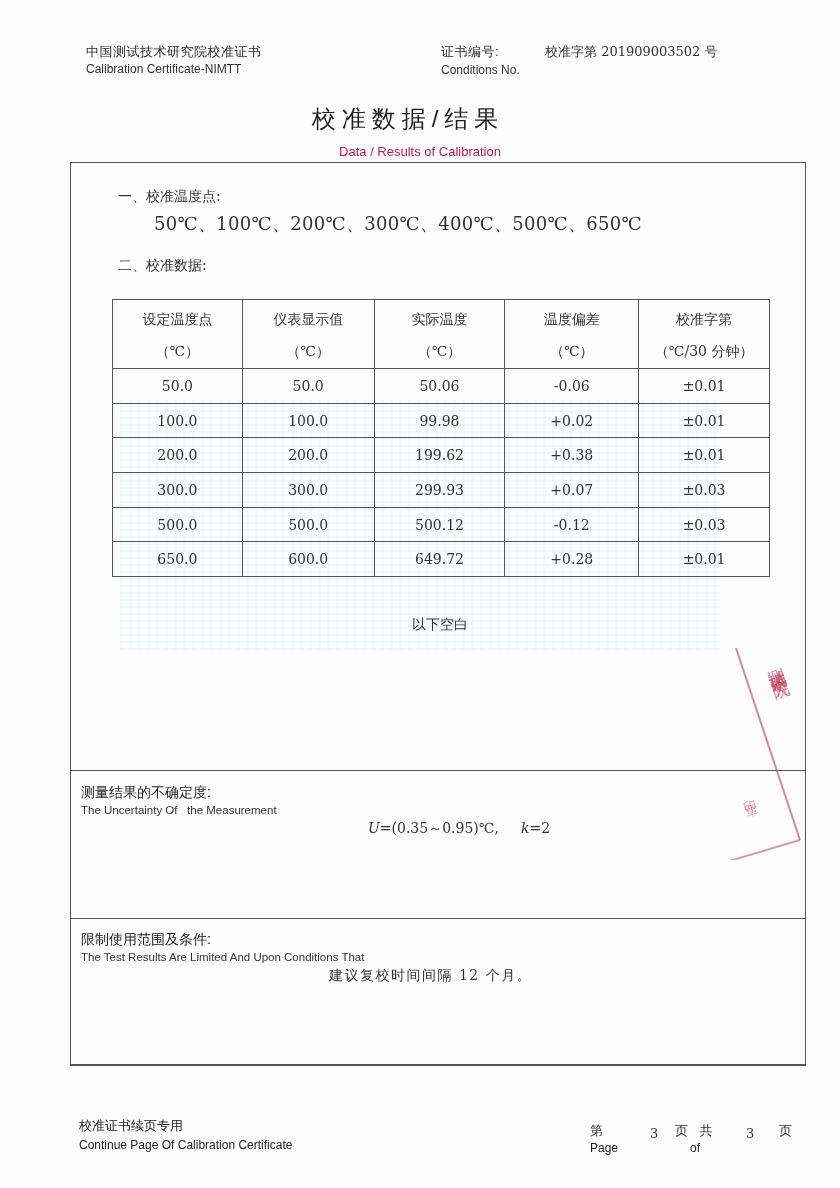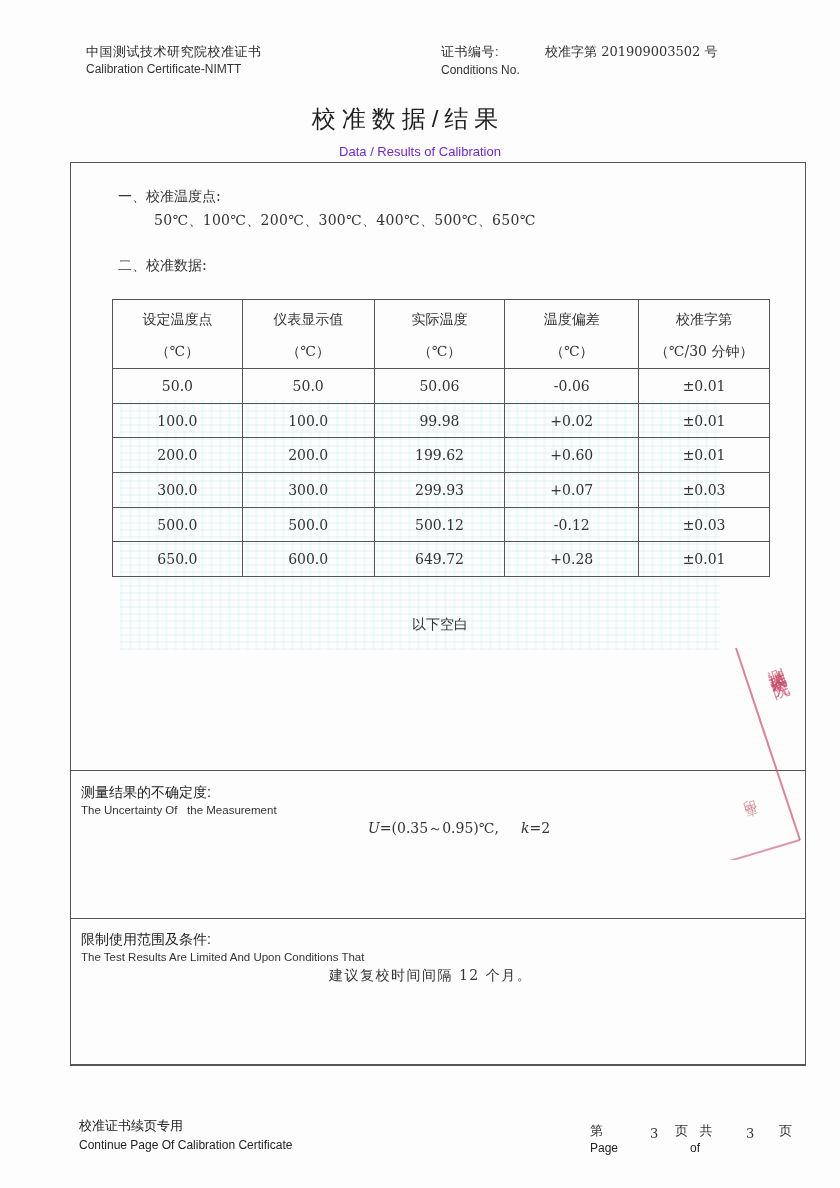--- a/index.html
+++ b/index.html
@@ -7,29 +7,29 @@
   body { position: relative; font-family: "Liberation Sans", "DejaVu Sans", sans-serif; color: #222; }
 
   .abs { position: absolute; }
 
   
   .hdr-cn { font-size: 13px; color: #2a2a2a; letter-spacing: 0.5px; }
   .hdr-en { font-size: 12px; color: #333; }
   .cert-no-val { font-family: "DejaVu Serif", "Liberation Serif", serif; font-size: 13px; color: #333; }
 
   .title-cn { left: 0; width: 816px; top: 103px; text-align: center; font-size: 24px; letter-spacing: 6px; color: #1f1f1f; }
-  .title-en { left: 0; width: 840px; top: 144px; text-align: center; font-size: 13px; color: #6d28d9; }
+  .title-en { left: 0; width: 840px; top: 144px; text-align: center; font-size: 13px; color: #be185d; }
 
   
   .frame { left: 70px; top: 162px; width: 736px; height: 904px; border: 1.5px solid #555; border-bottom-width: 2px; }
   .divider { left: 70px; width: 736px; height: 0; border-top: 1.5px solid #555; }
 
   .serif { font-family: "DejaVu Serif", "Liberation Serif", serif; }
   .sec-title { font-size: 14px; color: #333; }
-  .points { font-size: 14px; color: #333; letter-spacing: 0.3px; }
+  .points { font-size: 18px; color: #333; letter-spacing: 0.3px; }
 
   
   .watermark {
     left: 120px; top: 400px; width: 600px; height: 250px;
     background-image:
       repeating-linear-gradient(0deg, rgba(140,210,225,0.12) 0 2px, transparent 2px 7px),
       repeating-linear-gradient(90deg, rgba(140,210,225,0.10) 0 3px, transparent 3px 9px);
     opacity: 0.9;
   }
 
@@ -141,21 +141,21 @@
       <td>100.0</td>
       <td>100.0</td>
       <td>99.98</td>
       <td>+0.02</td>
       <td>±0.01</td>
     </tr>
     <tr>
       <td>200.0</td>
       <td>200.0</td>
       <td>199.62</td>
-      <td>+0.60</td>
+      <td>+0.38</td>
       <td>±0.01</td>
     </tr>
     <tr>
       <td>300.0</td>
       <td>300.0</td>
       <td>299.93</td>
       <td>+0.07</td>
       <td>±0.03</td>
     </tr>
     <tr>

